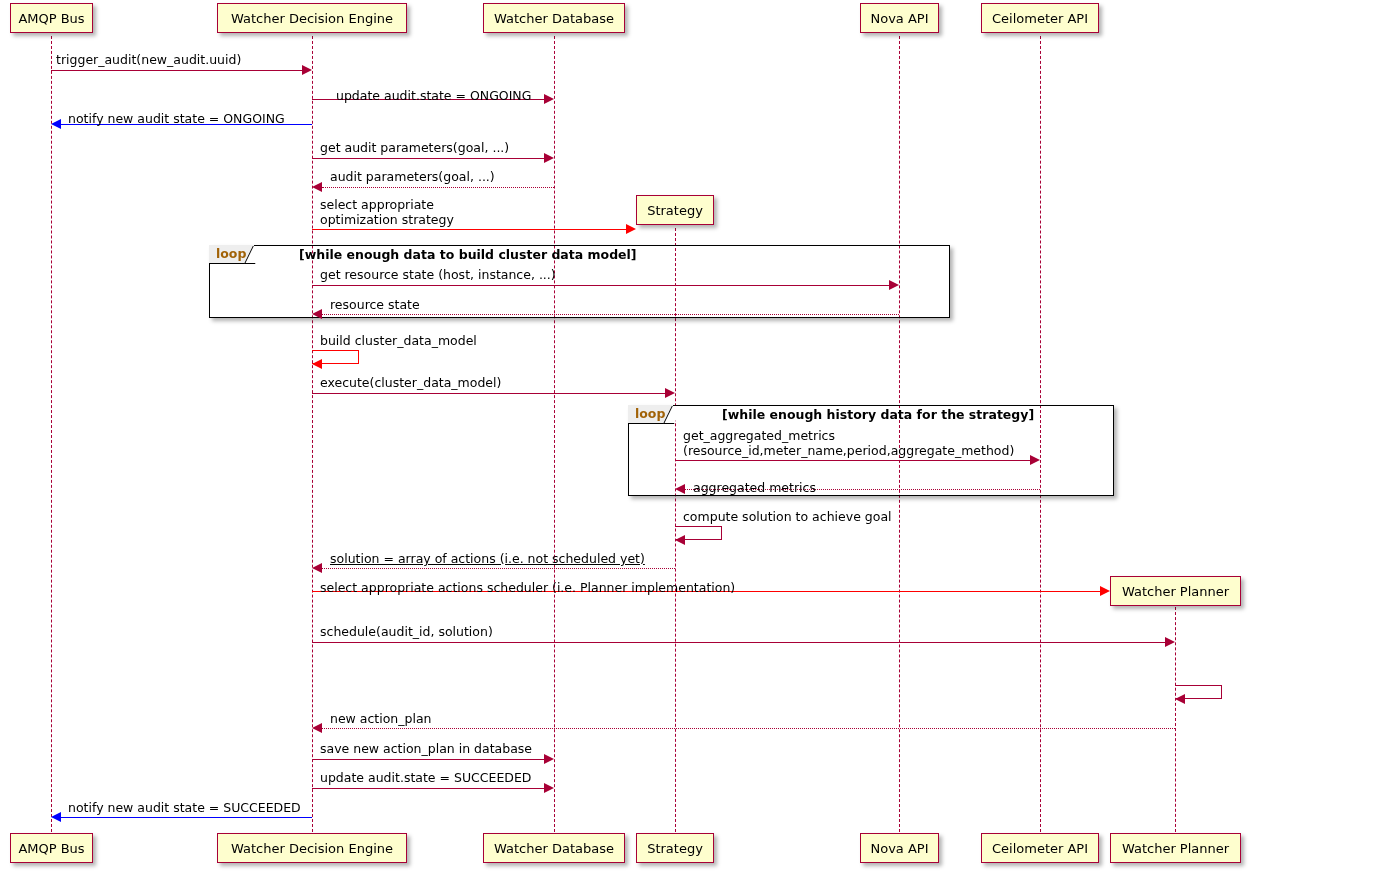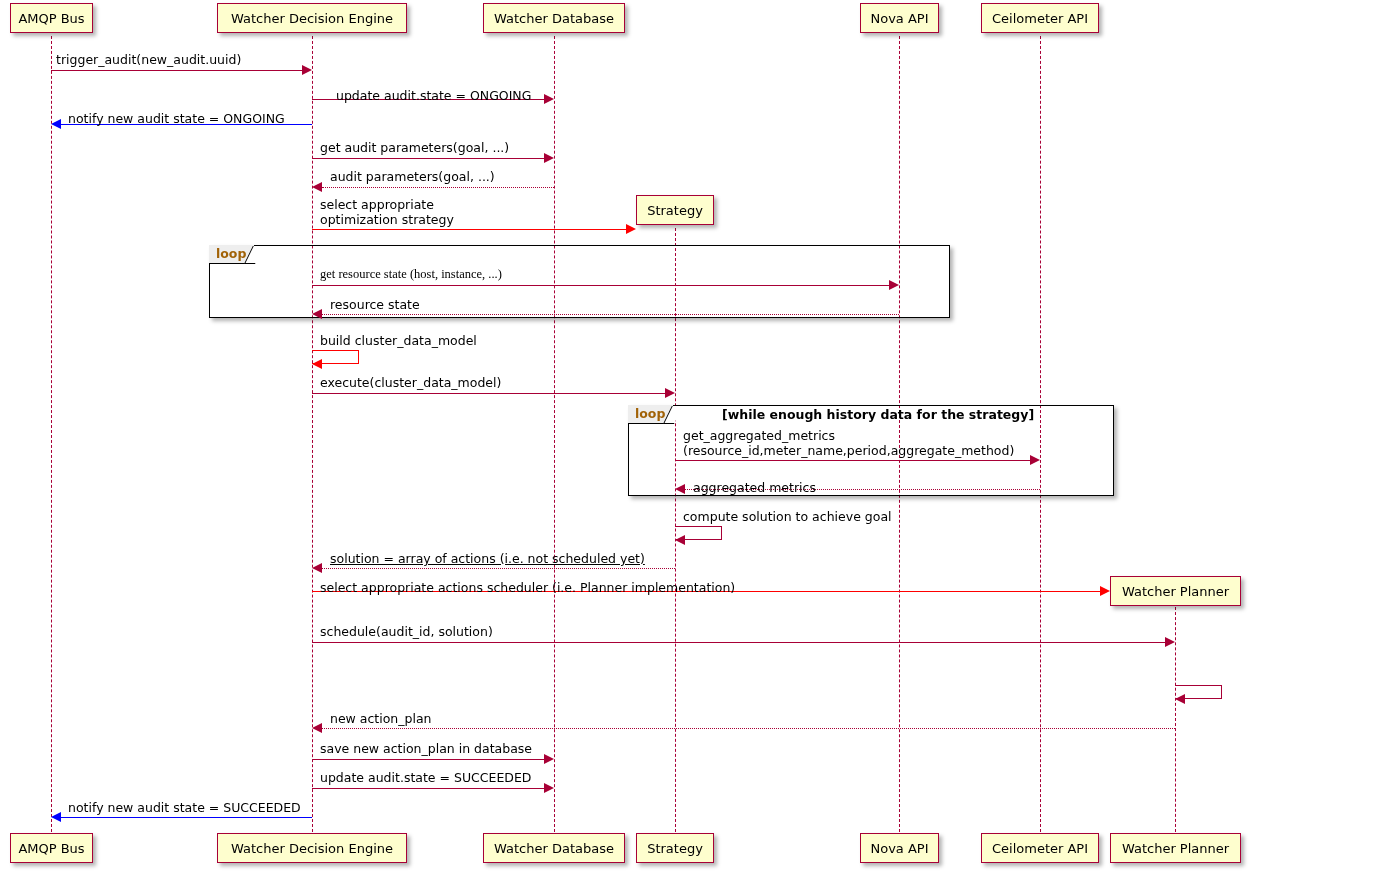--- a/index.html
+++ b/index.html
@@ -190,20 +190,21 @@
   </div>
   <div class="participant" style="left:981px; top:833px; width:118px; height:30px;">
     <span>Ceilometer API</span>
   </div>
   <div class="participant" style="left:1110px; top:833px; width:131px; height:30px;">
     <span>Watcher Planner</span>
   </div>
 
   <div class="fragment" style="left:209px; top:245px; width:741px; height:73px;"></div>
   <div class="fragment-tag" style="left:209px; top:245px;">loop</div>
+  <div class="fragment-cond" style="left:299px; top:247px;">[while enough data to build cluster data model]</div>
 
   <div class="fragment" style="left:628px; top:405px; width:486px; height:91px;"></div>
   <div class="fragment-tag" style="left:628px; top:405px;">loop</div>
   <div class="fragment-cond" style="left:722px; top:407px;">[while enough history data for the strategy]</div>
 
   <div class="msg solid" style="left:51px; top:70px; width:251px;"></div>
   <div class="arrowhead right" style="left:302px; top:65px;"></div>
   <div class="msg-label" style="left:56px; top:52px;">trigger_audit(new_audit.uuid)</div>
 
   <div class="msg solid" style="left:312px; top:99px; width:232px;"></div>
@@ -222,21 +223,21 @@
   <div class="arrowhead left" style="left:312px; top:182px;"></div>
   <div class="msg-label" style="left:330px; top:169px;">audit parameters(goal, ...)</div>
 
   <div class="msg solid-red" style="left:312px; top:229px; width:314px;"></div>
   <div class="arrowhead right red" style="left:626px; top:224px;"></div>
   <div class="msg-label" style="left:320px; top:197px;">select appropriate
 optimization strategy</div>
 
   <div class="msg solid" style="left:312px; top:285px; width:577px;"></div>
   <div class="arrowhead right" style="left:889px; top:280px;"></div>
-  <div class="msg-label" style="left:320px; top:267px;font-family:Liberation Serif, serif;">get resource state (host, instance, ...)</div>
+  <div class="msg-label" style="left:320px; top:267px;">get resource state (host, instance, ...)</div>
 
   <div class="msg dotted" style="left:322px; top:314px; width:577px;"></div>
   <div class="arrowhead left" style="left:312px; top:309px;"></div>
   <div class="msg-label" style="left:330px; top:297px;">resource state</div>
 
   <div class="selfmsg red" style="left:312px; top:350px; width:47px; height:14px;"></div>
   <div class="arrowhead left red" style="left:312px; top:359px;"></div>
   <div class="msg-label" style="left:320px; top:333px;">build cluster_data_model</div>
 
   <div class="msg solid" style="left:312px; top:393px; width:353px;"></div>

